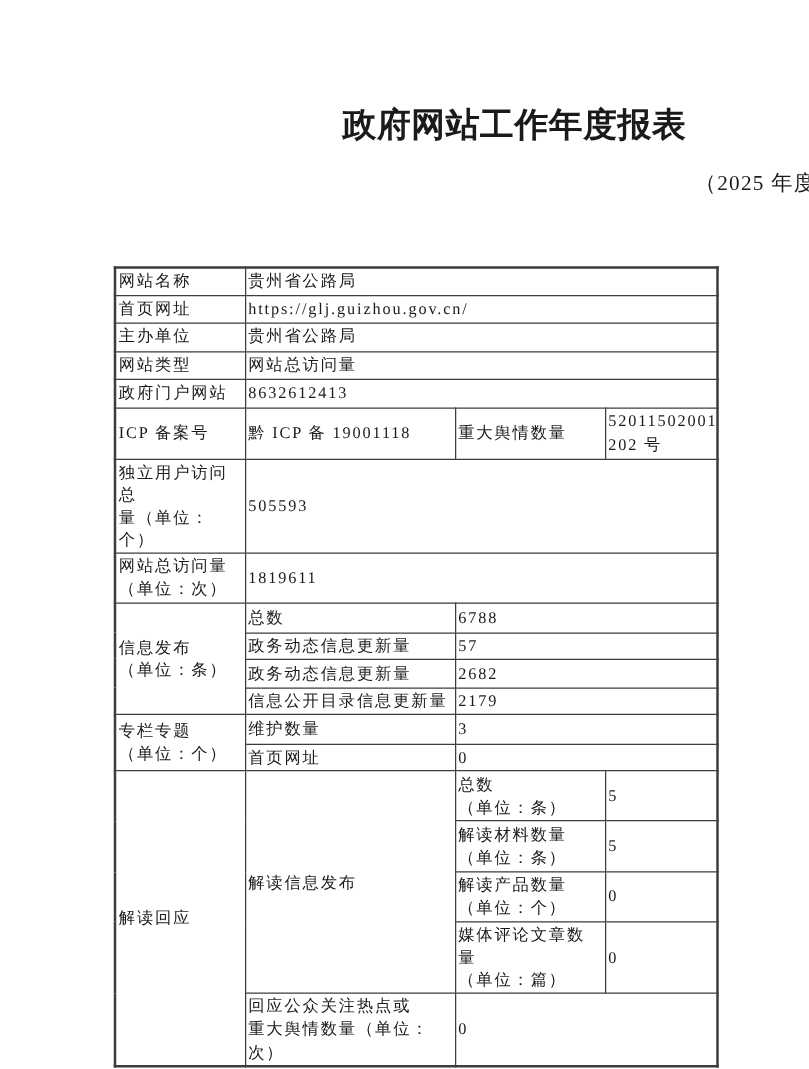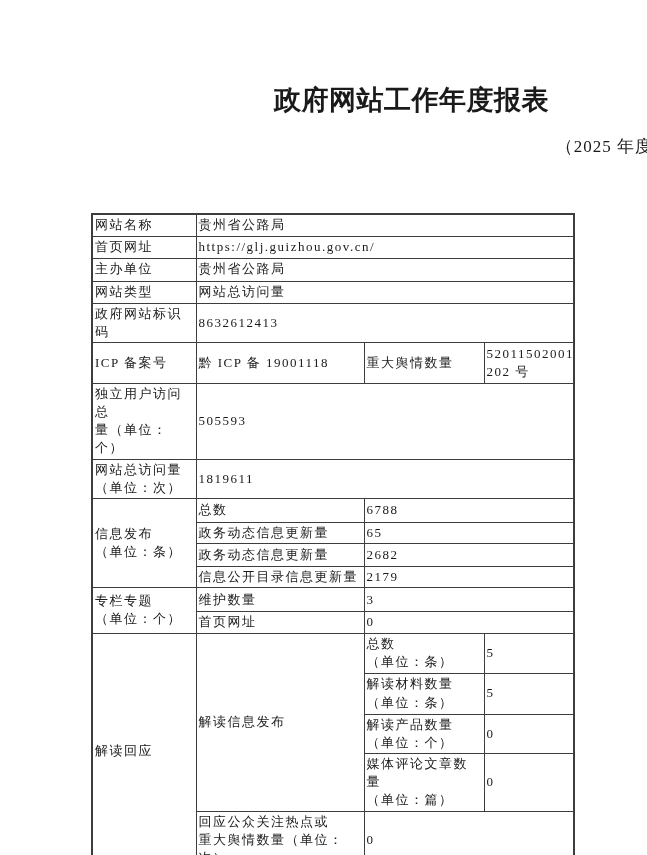--- a/index.html
+++ b/index.html
@@ -68,21 +68,21 @@
     </tr>
     <tr class="r23">
       <td>主办单位</td>
       <td colspan="3">贵州省公路局</td>
     </tr>
     <tr class="r22">
       <td>网站类型</td>
       <td colspan="3">网站总访问量</td>
     </tr>
     <tr class="r23">
-      <td>政府网站标识码</td>
+      <td>政府门户网站</td>
       <td colspan="3">8632612413</td>
     </tr>
 
     <tr class="r41">
       <td>ICP 备案号</td>
       <td>黔 ICP 备 19001118</td>
       <td>重大舆情数量</td>
       <td>52011502001
 202 号</td>
     </tr>
@@ -99,21 +99,21 @@
     </tr>
 
     <tr class="r24">
       <td rowspan="4">信息发布
 （单位：条）</td>
       <td>总数</td>
       <td colspan="2">6788</td>
     </tr>
     <tr class="r21">
       <td>政务动态信息更新量</td>
-      <td colspan="2">65</td>
+      <td colspan="2">57</td>
     </tr>
     <tr class="r23">
       <td>政务动态信息更新量</td>
       <td colspan="2">2682</td>
     </tr>
     <tr class="r20">
       <td>信息公开目录信息更新量</td>
       <td colspan="2">2179</td>
     </tr>
 

